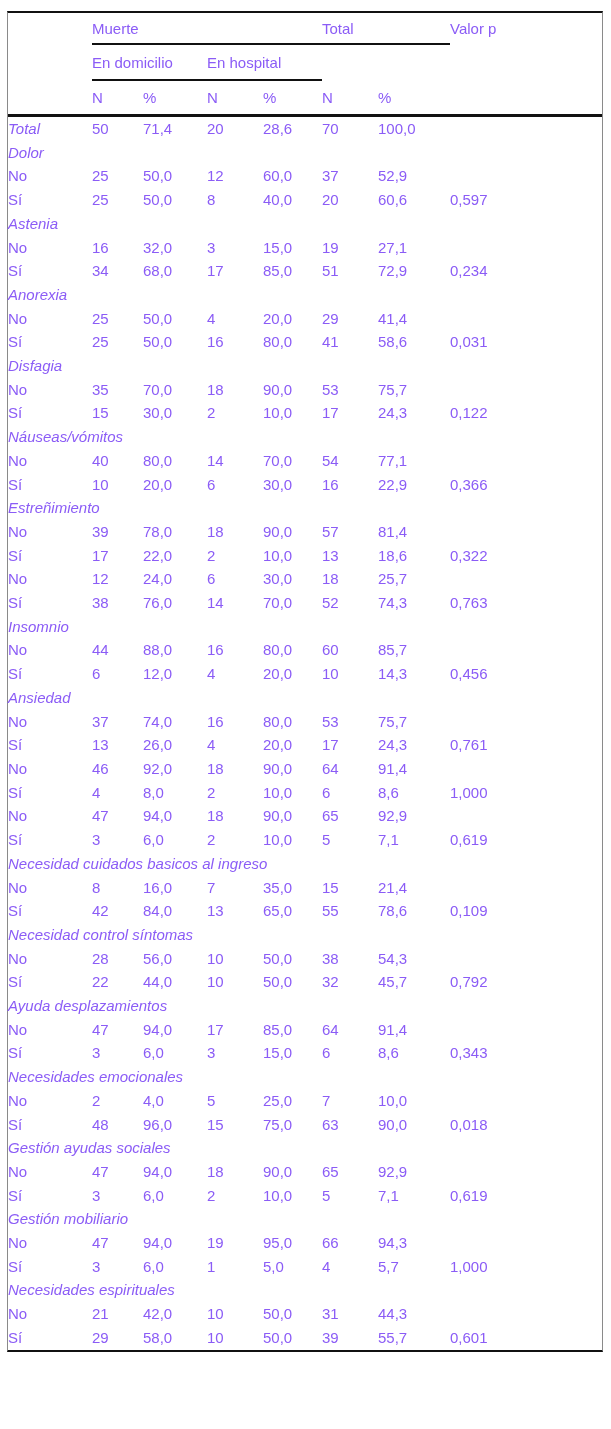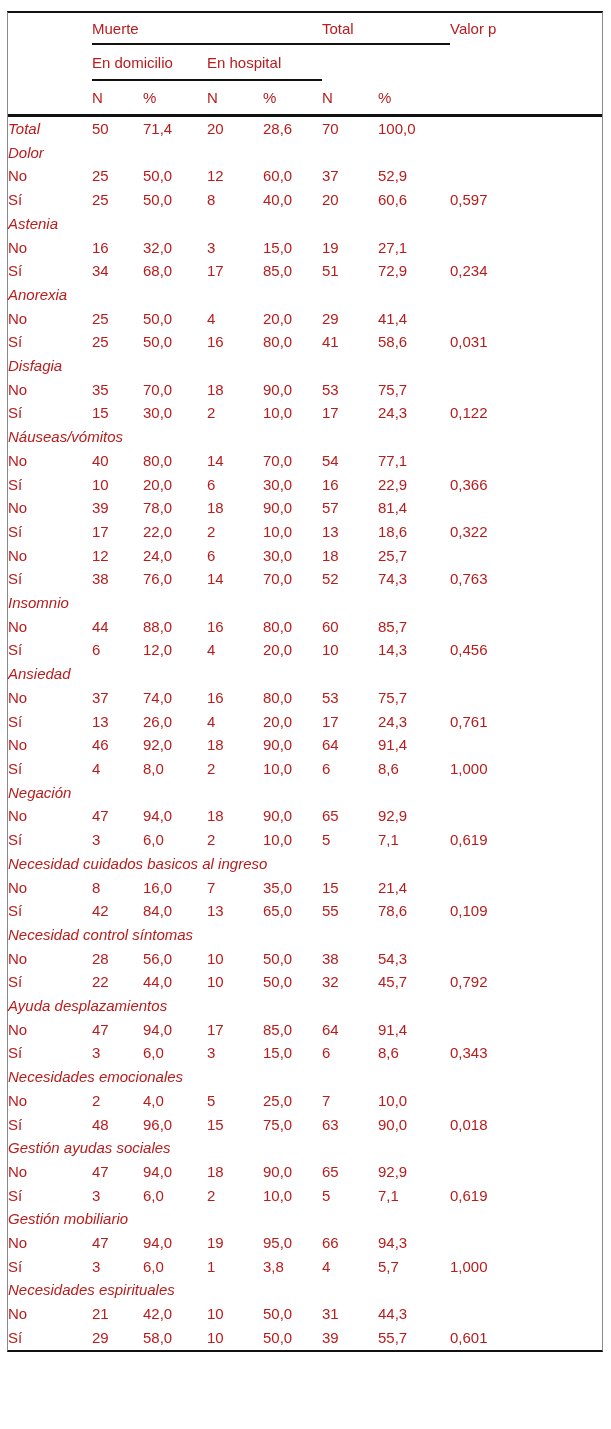--- a/index.html
+++ b/index.html
@@ -21,21 +21,21 @@
     border-bottom: 2px solid #111111;
     border-left: 1px solid #8a8a8a;
     border-right: 1px solid #8a8a8a;
     background: #ffffff;
   }
   table.stats {
     width: 100%;
     border-collapse: collapse;
     table-layout: fixed;
     font-size: 15px;
-    color: #b91c1c;
+    color: #8b5cf6;
   }
   table.stats td {
     padding: 0;
     vertical-align: middle;
     text-align: left;
     white-space: nowrap;
     overflow: visible;
   }
   
   tr.h1 td { height: 30px; }
@@ -211,20 +211,23 @@
             <td class="lbl indent">Sí</td>
             <td>10</td>
             <td>20,0</td>
             <td>6</td>
             <td>30,0</td>
             <td>16</td>
             <td>22,9</td>
             <td>0,366</td>
           </tr>
           <tr>
+            <td class="lbl italic" colspan="8">Estreñimiento</td>
+          </tr>
+          <tr>
             <td class="lbl indent">No</td>
             <td>39</td>
             <td>78,0</td>
             <td>18</td>
             <td>90,0</td>
             <td>57</td>
             <td>81,4</td>
             <td></td>
           </tr>
           <tr>
@@ -317,23 +320,20 @@
             <td class="lbl indent">Sí</td>
             <td>4</td>
             <td>8,0</td>
             <td>2</td>
             <td>10,0</td>
             <td>6</td>
             <td>8,6</td>
             <td>1,000</td>
           </tr>
           <tr>
-            <td class="lbl italic" colspan="8">Negación</td>
-          </tr>
-          <tr>
             <td class="lbl indent">No</td>
             <td>47</td>
             <td>94,0</td>
             <td>18</td>
             <td>90,0</td>
             <td>65</td>
             <td>92,9</td>
             <td></td>
           </tr>
           <tr>
@@ -472,21 +472,21 @@
             <td>95,0</td>
             <td>66</td>
             <td>94,3</td>
             <td></td>
           </tr>
           <tr>
             <td class="lbl indent">Sí</td>
             <td>3</td>
             <td>6,0</td>
             <td>1</td>
-            <td>3,8</td>
+            <td>5,0</td>
             <td>4</td>
             <td>5,7</td>
             <td>1,000</td>
           </tr>
           <tr>
             <td class="lbl italic" colspan="8">Necesidades espirituales</td>
           </tr>
           <tr>
             <td class="lbl indent">No</td>
             <td>21</td>

